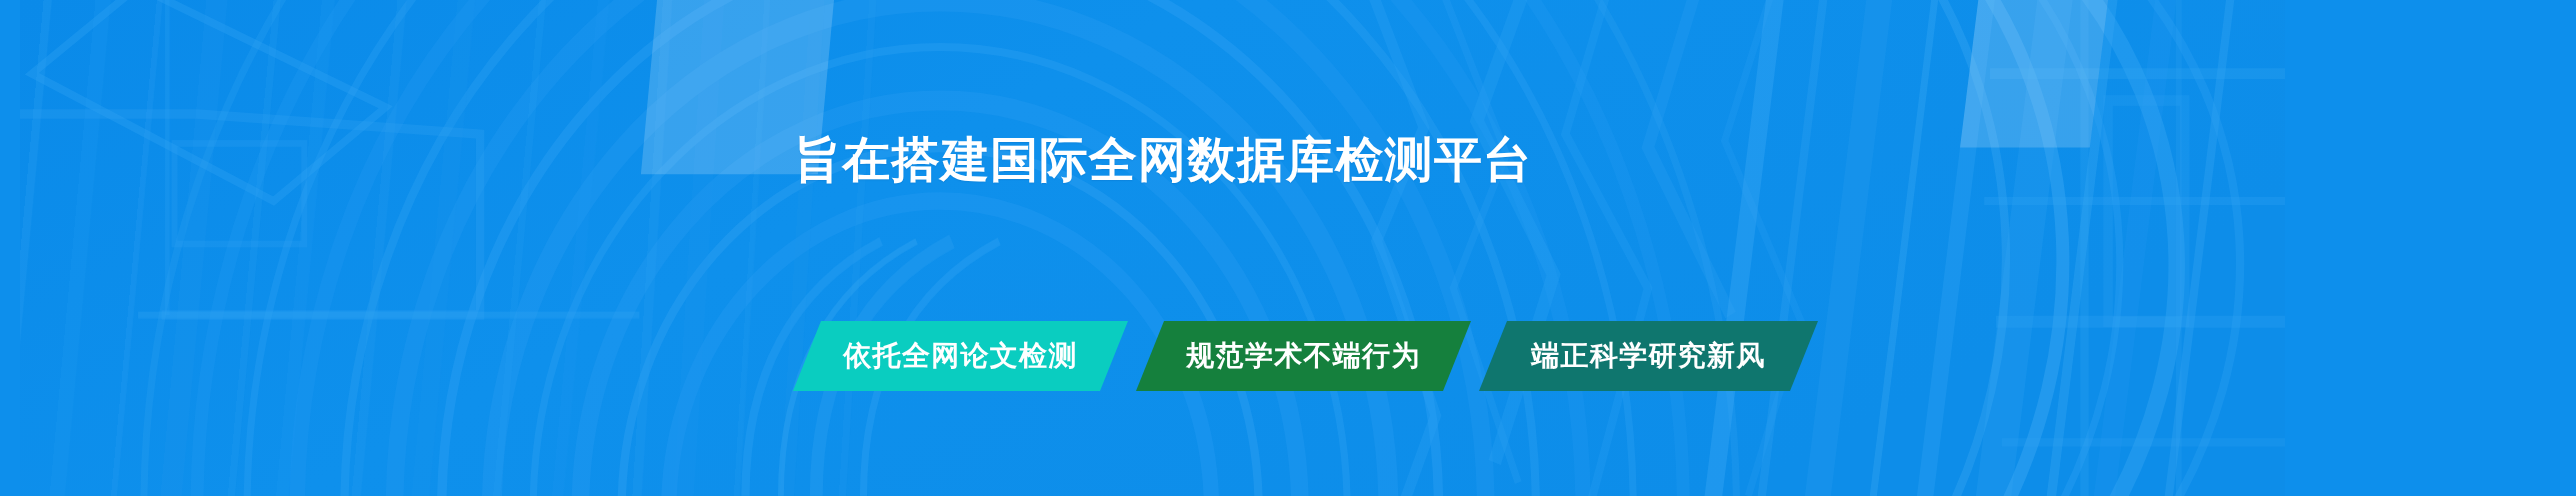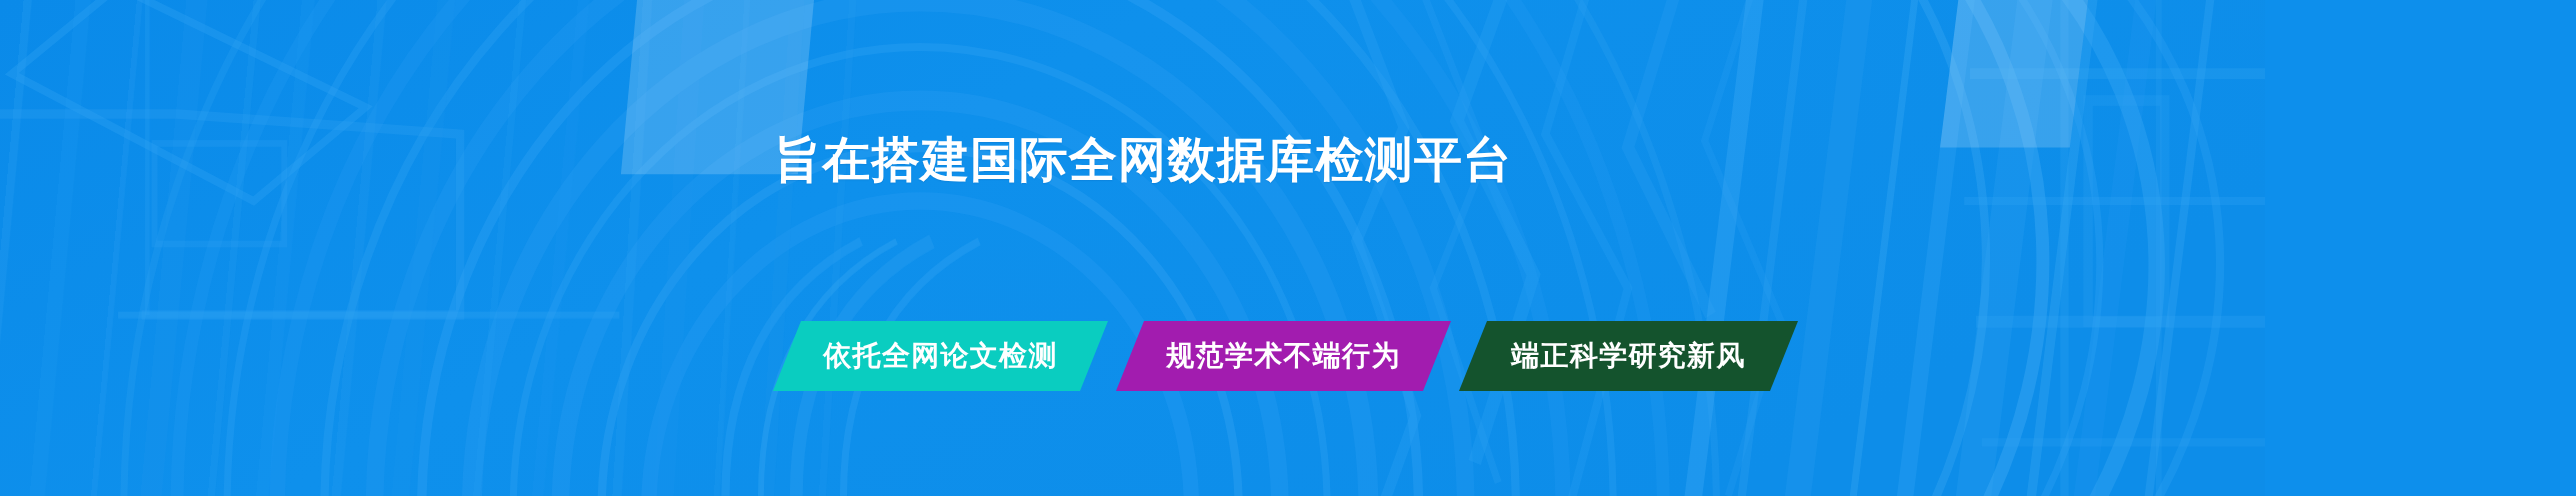--- a/index.html
+++ b/index.html
@@ -4,20 +4,21 @@
 <style>
   html,body{margin:0;padding:0;}
   body{
     width:2576px;height:496px;overflow:hidden;
     font-family:"Liberation Sans","DejaVu Sans",sans-serif;
     background:#0d8fec;
   }
   .banner{
     position:relative;width:2265px;height:496px;overflow:hidden;
     background:#0d8fec;
+    margin-left:20px;
   }
   .bg-layer{position:absolute;inset:0;width:100%;height:100%;pointer-events:none;}
 
   
   .content{position:absolute;inset:0;z-index:40;}
 
   .headline{
     position:absolute;left:0;top:126px;width:2576px;
   }
   .headline .line{
@@ -43,26 +44,26 @@
     font-weight:bold;
   }
   .tag span{position:relative;z-index:2;display:block;}
   .tag-teal{
     left:773px;width:335px;
     background:#0acdc0;
     clip-path:polygon(28px 0, 335px 0, 307px 70px, 0 70px);
   }
   .tag-orange{
     left:1116px;width:335px;
-    background:#a21caf;
+    background:#15803d;
     clip-path:polygon(28px 0, 335px 0, 307px 70px, 0 70px);
   }
   .tag-green{
     left:1459px;width:339px;
-    background:#14532d;
+    background:#0f766e;
     clip-path:polygon(28px 0, 339px 0, 311px 70px, 0 70px);
   }
   .tag-teal span{margin-left:0px;}
   .tag-orange span{margin-left:0px;}
   .tag-green span{margin-left:0px;}
 </style>
 </head>
 <body>
 
 <div class="banner">

